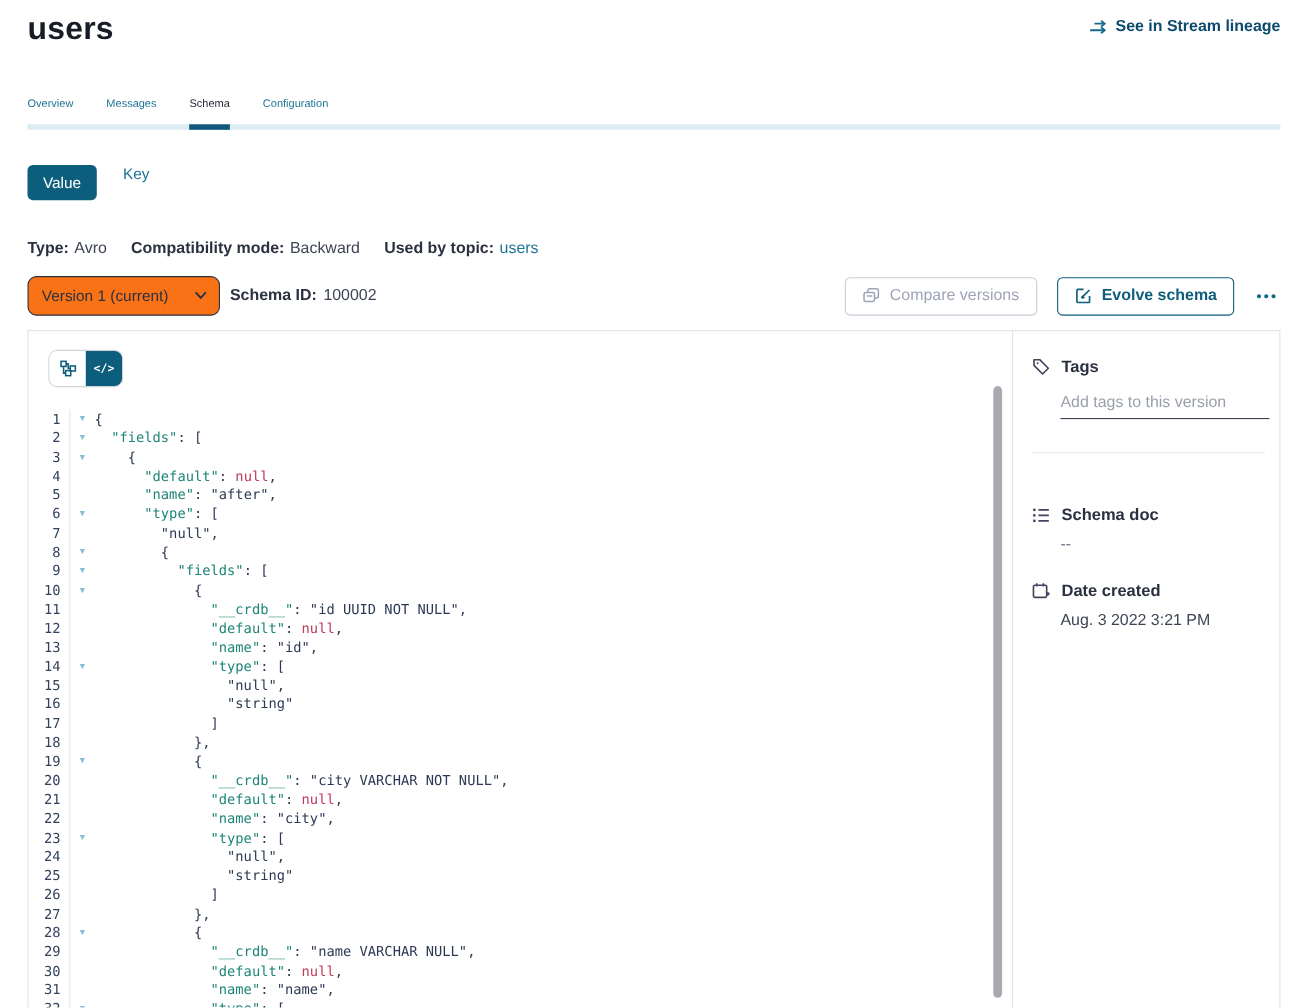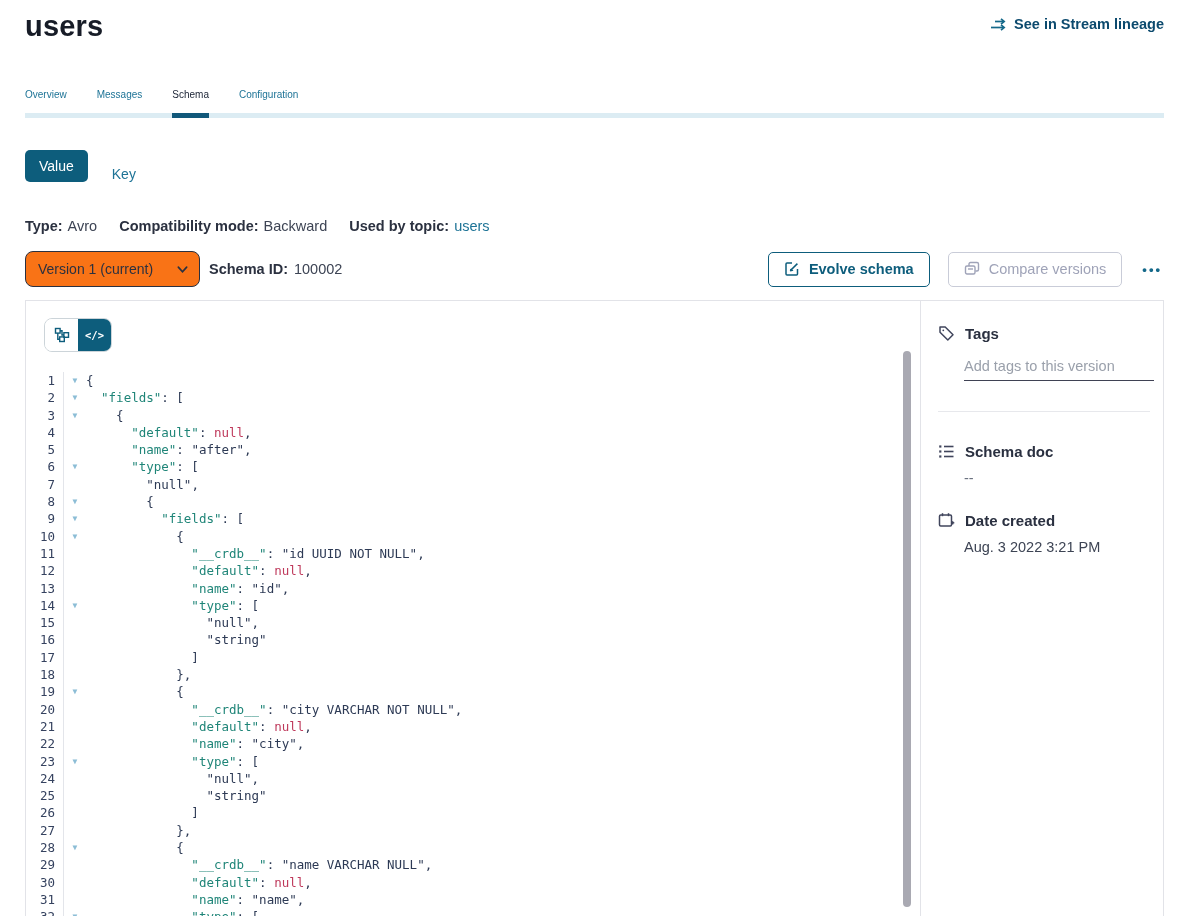--- a/index.html
+++ b/index.html
@@ -13,21 +13,21 @@
   .lineage-link { display: flex; align-items: center; gap: 7px; color: #0c4a6e; font-size: 14.5px;
     font-weight: 600; cursor: pointer; margin-top: 6px; }
 
   
   .tabbar { margin-top: 46px; border-bottom: 5px solid #dcecf3; display: flex; gap: 30px; }
   .tab { font-size: 10px; color: #1d7396; padding-bottom: 13px; cursor: pointer; position: relative; }
   .tab.active { color: #21293a; font-weight: 500; }
   .tab.active::after { content: ""; position: absolute; left: 0; right: 0; bottom: -5px; height: 5px; background: #11587a; }
 
   
-  .vk-row { margin-top: 32px; display: flex; align-items: flex-end; gap: 24px; }
+  .vk-row { margin-top: 32px; display: flex; align-items: flex-start; gap: 24px; }
   .value-btn { background: #0d5d7c; color: #ffffff; font-size: 14px; border: none; border-radius: 5px;
     padding: 8px 14px; min-width: 56px; height: 32px; cursor: pointer; }
   .key-link { color: #1d7396; font-size: 14px; cursor: pointer; }
 
   
   .meta-row { margin-top: 36px; display: flex; align-items: center; gap: 22px; font-size: 14.5px; }
   .meta-item { display: flex; gap: 5px; }
   .meta-label { font-weight: 700; color: #2b3140; }
   .meta-value { color: #3d4454; }
   .meta-link { color: #1d7396; cursor: pointer; }
@@ -73,21 +73,21 @@
 
   
   .side-panel { width: 243px; flex: none; border-left: 1px solid #e2e3e8; padding: 24px 13px 0 17px; }
   .side-section-head { display: flex; align-items: center; gap: 10px; color: #40455c; }
   .side-title { font-size: 15px; font-weight: 700; color: #2a3040; }
   .tags-input { display: block; width: 190px; margin: 14px 0 0 26px; border: none;
     border-bottom: 1px solid #3f4254; font-size: 14.5px; padding: 2px 0 6px 0; color: #3d4454; outline: none;
     font-family: "Liberation Sans", sans-serif; background: transparent; }
   .tags-input::placeholder { color: #9aa0ab; }
   .side-divider { border: none; border-top: 1px solid #e7e8ec; margin: 30px 0 0 0; }
-  .section-doc { margin-top: 31px; }
+  .section-doc { margin-top: 48px; }
   .section-date { margin-top: 26px; }
   .side-value { margin: 10px 0 0 26px; font-size: 14.5px; color: #3d4454; }
   .side-value.dim { color: #6b7280; }
 </style>
 </head>
 <body>
 
 <div class="page">
 
   <div class="header">
@@ -139,39 +139,39 @@
         <svg width="13" height="13" viewBox="0 0 14 14" fill="none" stroke="#2b3140" stroke-width="1.8" stroke-linecap="round">
           <path d="M2.5 4.5 L7 9.5 L11.5 4.5"></path>
         </svg>
       </span>
     </div>
     <div class="schema-id">
       <span class="meta-label">Schema ID:</span>
       <span class="meta-value">100002</span>
     </div>
     <div class="version-actions">
+      <button class="btn btn-disabled">
+        <span style="display:flex;">
+          <svg width="16" height="16" viewBox="0 0 16 16" fill="none" stroke="#9fa3b8" stroke-width="1.4">
+            <rect x="1.5" y="5" width="9.5" height="8" rx="1.5"></rect>
+            <path d="M5 5 V3 a1.5 1.5 0 0 1 1.5 -1.5 H13 a1.5 1.5 0 0 1 1.5 1.5 V8.5 a1.5 1.5 0 0 1 -1.5 1.5 H11.5"></path>
+            <path d="M4 8 H9"></path>
+          </svg>
+        </span>
+        <span>Compare versions</span>
+      </button>
       <button class="btn btn-outline">
         <span style="display:flex;">
           <svg width="16" height="16" viewBox="0 0 16 16" fill="none" stroke="#0d5d7c" stroke-width="1.5">
             <path d="M13.5 8 V13 a1 1 0 0 1 -1 1 H3 a1 1 0 0 1 -1 -1 V3 a1 1 0 0 1 1 -1 H8"></path>
             <path d="M6.2 9.8 L13.4 2.6"></path>
             <path d="M6.2 9.8 L8 9.4 L6.6 8" fill="#0d5d7c"></path>
           </svg>
         </span>
         <span>Evolve schema</span>
-      </button>
-      <button class="btn btn-disabled">
-        <span style="display:flex;">
-          <svg width="16" height="16" viewBox="0 0 16 16" fill="none" stroke="#9fa3b8" stroke-width="1.4">
-            <rect x="1.5" y="5" width="9.5" height="8" rx="1.5"></rect>
-            <path d="M5 5 V3 a1.5 1.5 0 0 1 1.5 -1.5 H13 a1.5 1.5 0 0 1 1.5 1.5 V8.5 a1.5 1.5 0 0 1 -1.5 1.5 H11.5"></path>
-            <path d="M4 8 H9"></path>
-          </svg>
-        </span>
-        <span>Compare versions</span>
       </button>
       <button class="more-btn">•••</button>
     </div>
   </div>
 
   <div class="workspace">
 
     <div class="code-panel">
       <div class="view-toggle">
         <div class="seg seg-tree">

